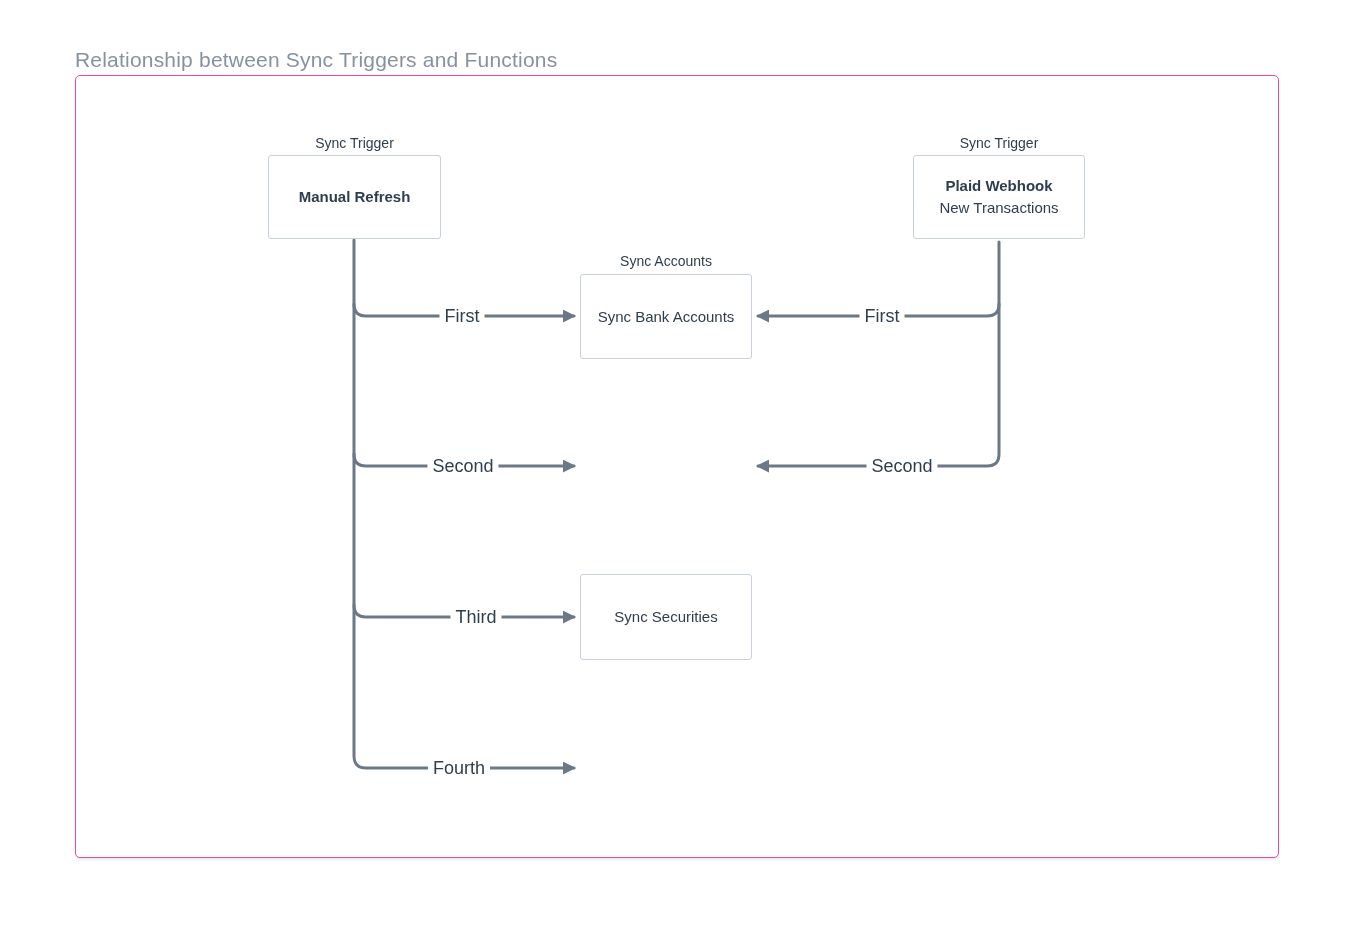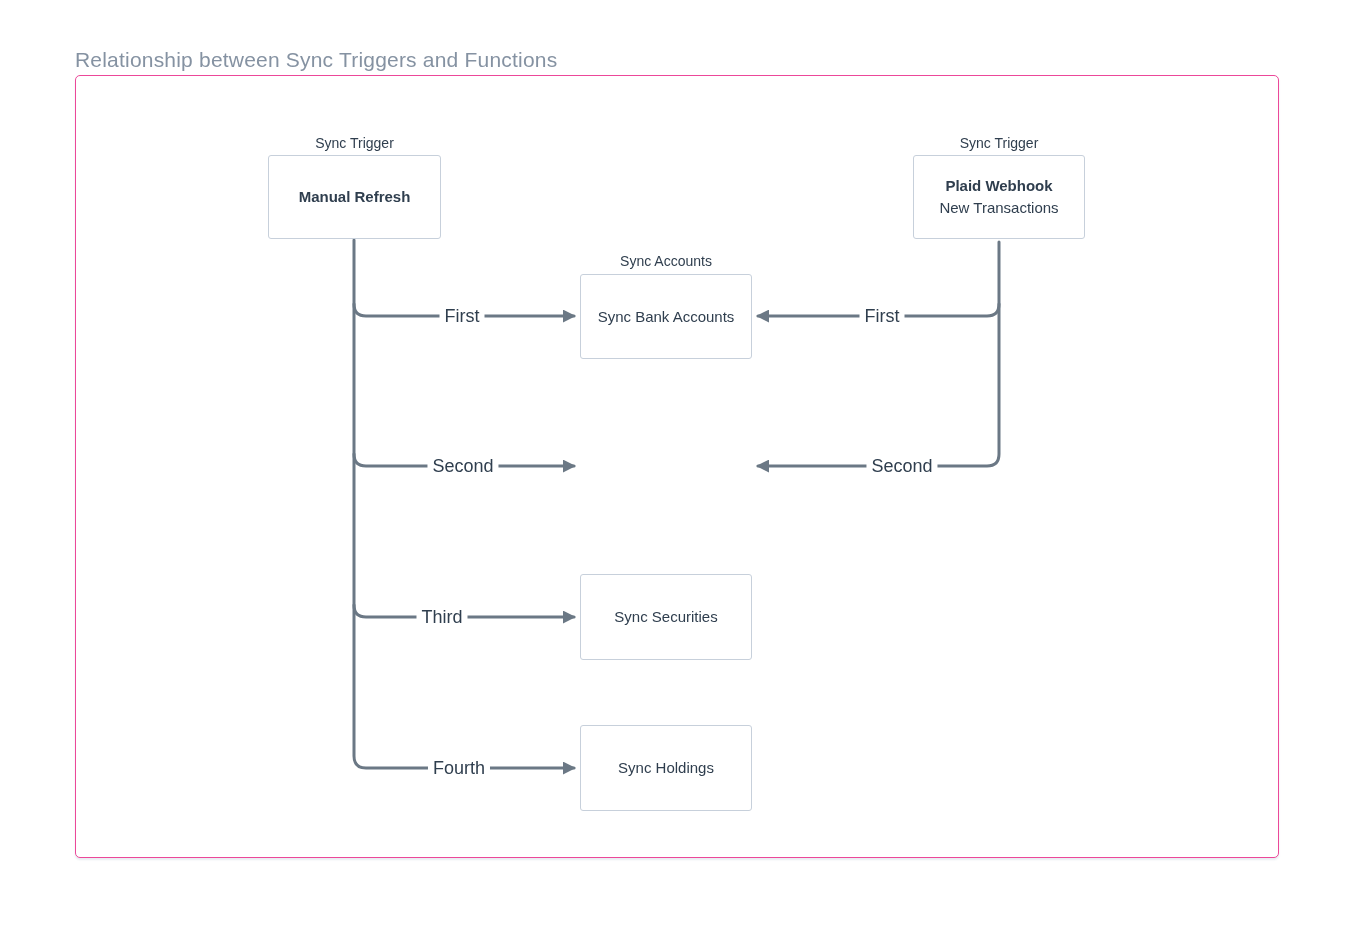--- a/index.html
+++ b/index.html
@@ -78,21 +78,21 @@
   .fn-bank          { left: 504px; top: 198px; width: 172px; height: 85px; justify-content: center; }
   .fn-transactions  { left: 504px; top: 347px; width: 172px; height: 86px; }
   .fn-securities    { left: 504px; top: 498px; width: 172px; height: 86px; text-align: right; }
   .fn-holdings      { left: 504px; top: 649px; width: 172px; height: 86px; }
   .gl-manual        { left: 192px; top: 59px;  width: 173px; }
   .gl-plaid         { left: 837px; top: 59px;  width: 172px; }
   .gl-functions     { left: 504px; top: 177px; width: 172px; }
   
   .el-m-first   { left: 386px; top: 240px; }
   .el-m-second  { left: 387px; top: 390px; }
-  .el-m-third   { left: 366px; top: 541px; }
+  .el-m-third   { left: 400px; top: 541px; }
   .el-m-fourth  { left: 383px; top: 692px; }
   .el-p-first   { left: 806px; top: 240px; }
   .el-p-second  { left: 826px; top: 390px; }
 </style>
 </head>
 <body>
 
 <div class="stage">
 
   <div class="page-title">Relationship between Sync Triggers and Functions</div>
@@ -131,23 +131,20 @@
       <div class="node-title-bold">Plaid Webhook</div>
       <div>New Transactions</div>
     </div>
 
     <div class="node fn-bank">
       <div>Sync Bank Accounts</div>
     </div>
     <div class="node fn-securities">
       <div>Sync Securities</div>
     </div>
-    <div class="node fn-holdings">
-      <div>Sync Holdings</div>
-    </div>
 
     <div class="edge-label el-m-first">First</div>
     <div class="edge-label el-m-second">Second</div>
     <div class="edge-label el-m-third">Third</div>
     <div class="edge-label el-m-fourth">Fourth</div>
     <div class="edge-label el-p-first">First</div>
     <div class="edge-label el-p-second">Second</div>
 
   </div>
 </div>

